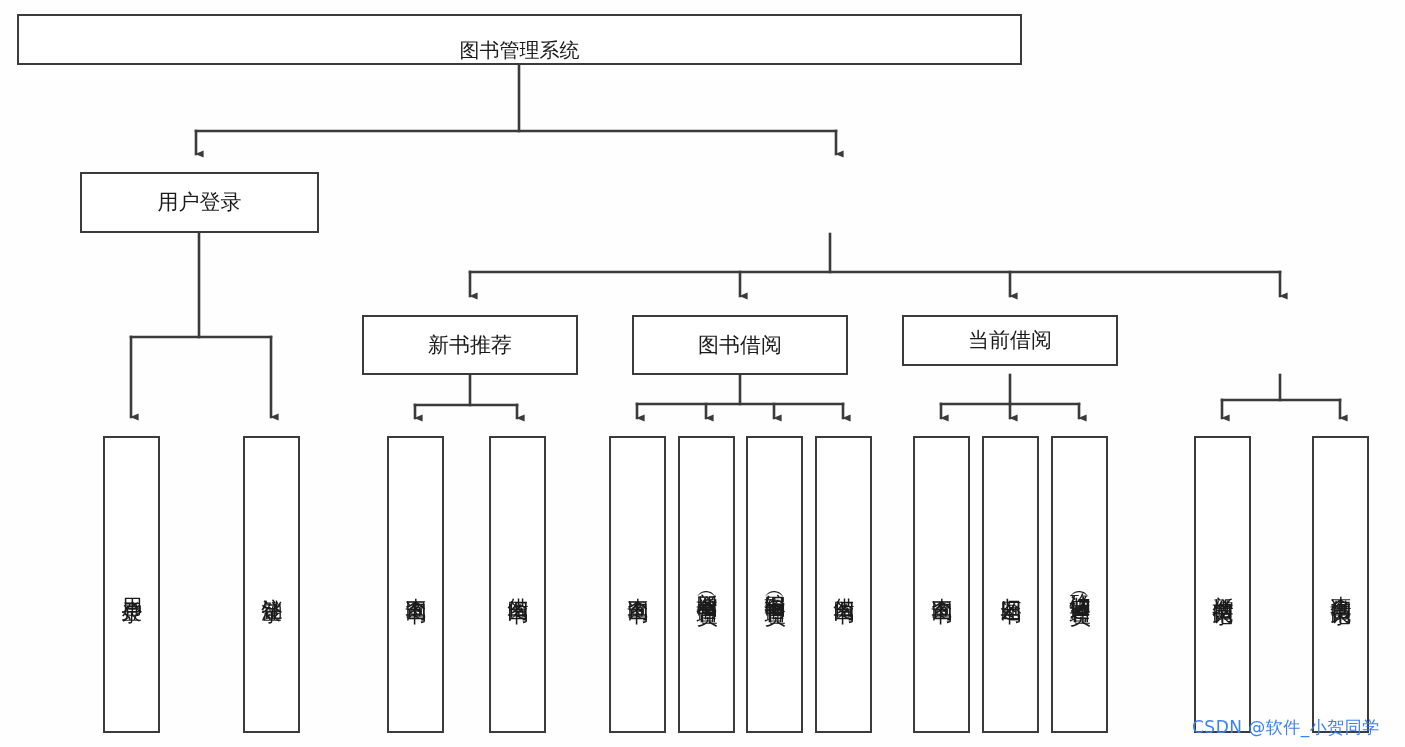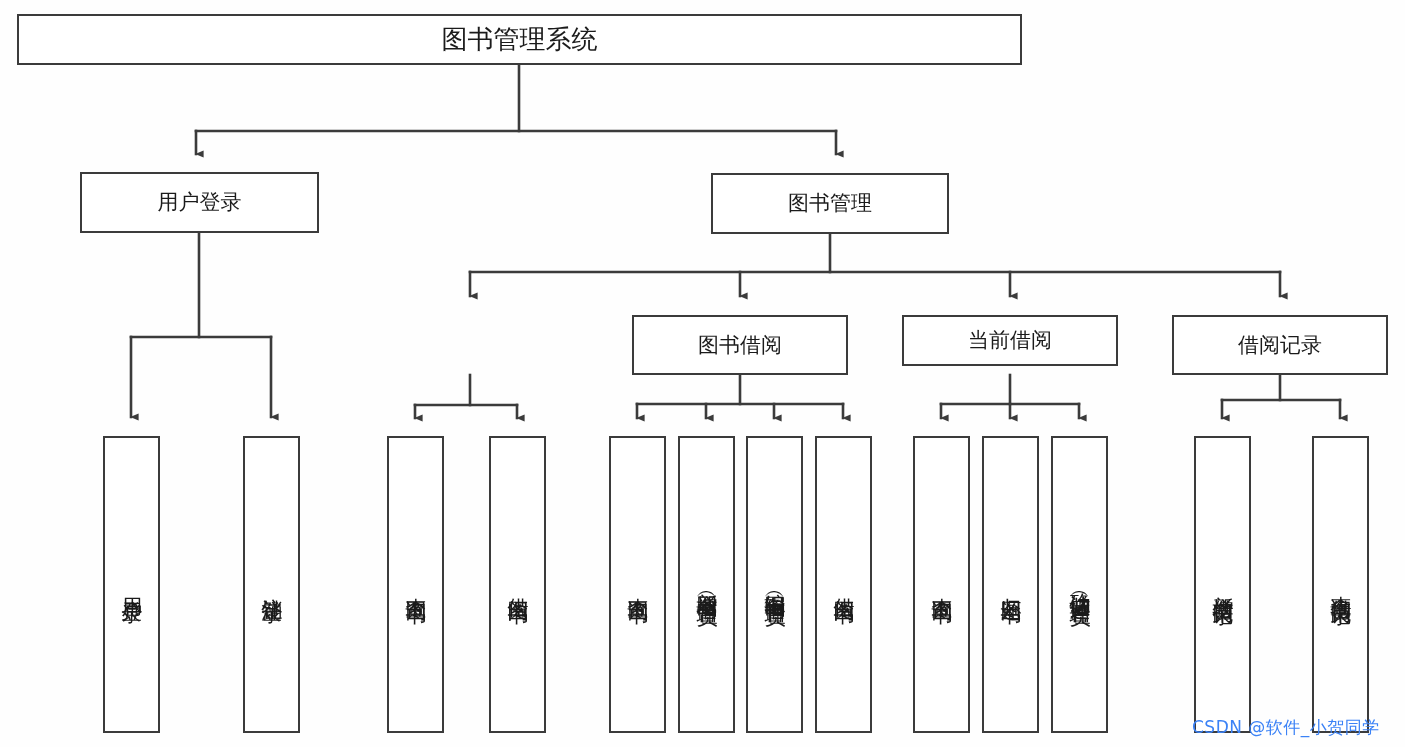--- a/index.html
+++ b/index.html
@@ -35,21 +35,22 @@
     align-items: center;
     justify-content: center;
     text-align: center;
     color: #1b1b1b;
     line-height: 1.18;
   }
   .node.h {
     font-size: 21px;
   }
   .node.root {
-    font-size: 26px;
+    font-size: 20px;
+    align-items: flex-end;
   }
   
   .node.v {
     font-size: 21px;
     padding: 8px 2px;
     align-items: center;
     justify-content: center;
   }
   .node.v .vtext {
     writing-mode: vertical-rl;
@@ -123,36 +124,33 @@
   </svg>
 
   <div class="node root" style="left:17px; top:14px; width:1005px; height:51px;">
     <span>图书管理系统</span>
   </div>
 
   <div class="node h" style="left:80px; top:172px; width:239px; height:61px;">
     <span>用户登录</span>
   </div>
 
-  <div class="node h" style="left:711px; top:173px; width:238px; height:61px;">
-    <span>图书管理</span>
+
+  <div class="node h" style="left:362px; top:315px; width:216px; height:60px;">
+    <span>新书推荐</span>
   </div>
-
 
   <div class="node h" style="left:632px; top:315px; width:216px; height:60px;">
     <span>图书借阅</span>
   </div>
 
   <div class="node h" style="left:902px; top:315px; width:216px; height:51px;">
     <span>当前借阅</span>
   </div>
 
-  <div class="node h" style="left:1172px; top:315px; width:216px; height:60px;">
-    <span>借阅记录</span>
-  </div>
 
   <div class="node v" style="left:103px; top:436px; width:57px; height:297px;">
     <span class="vtext">用户登录</span>
   </div>
   <div class="node v" style="left:243px; top:436px; width:57px; height:297px;">
     <span class="vtext">注销登录</span>
   </div>
 
   <div class="node v" style="left:387px; top:436px; width:57px; height:297px;">
     <span class="vtext">查询图书</span>

